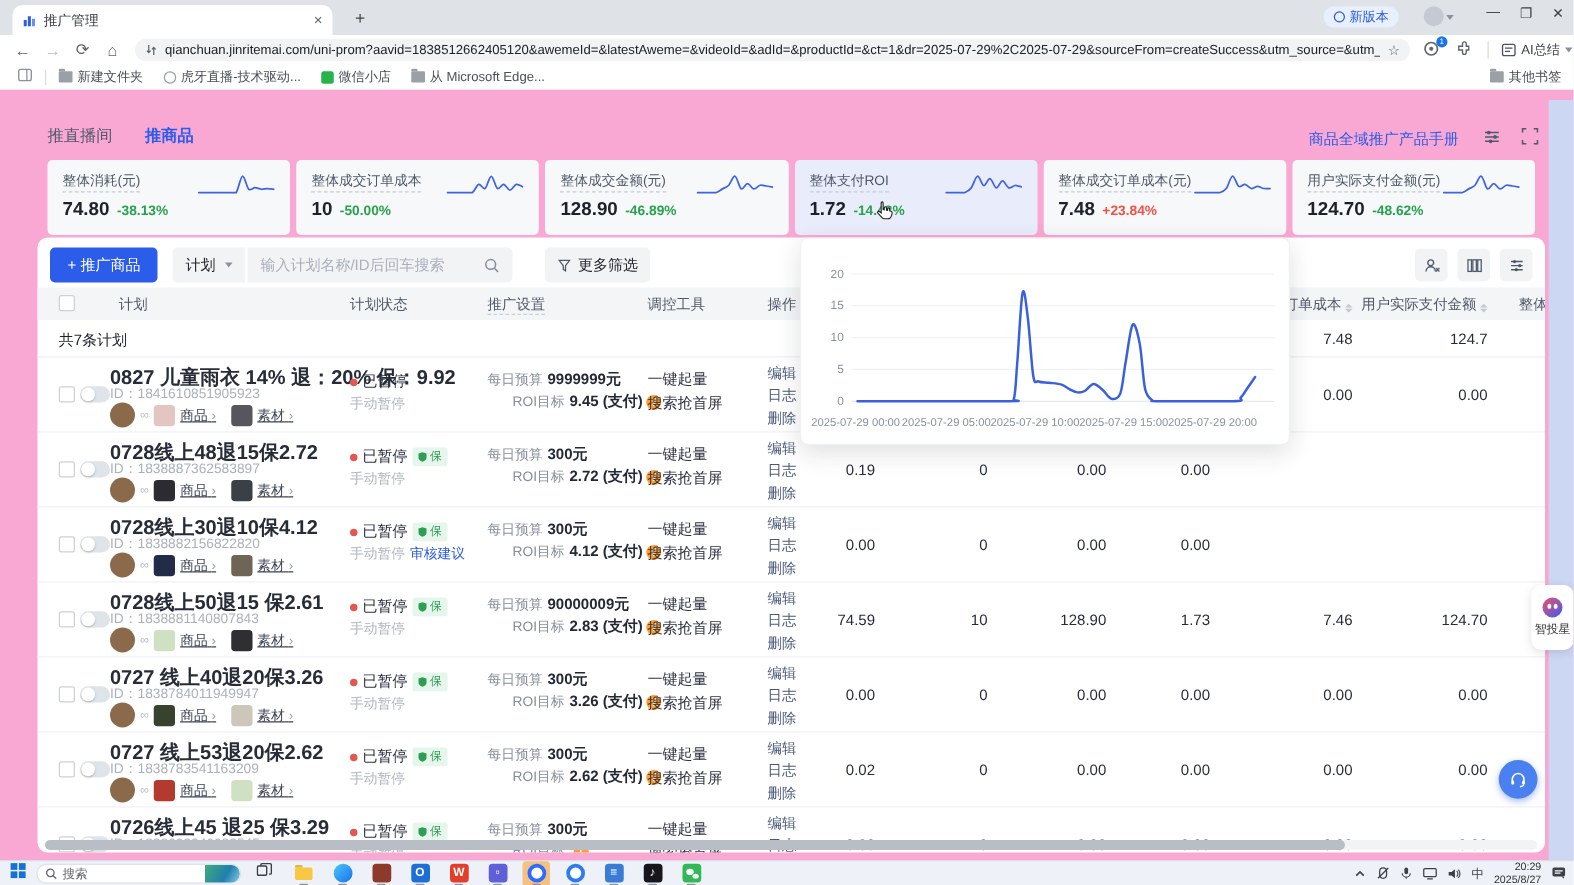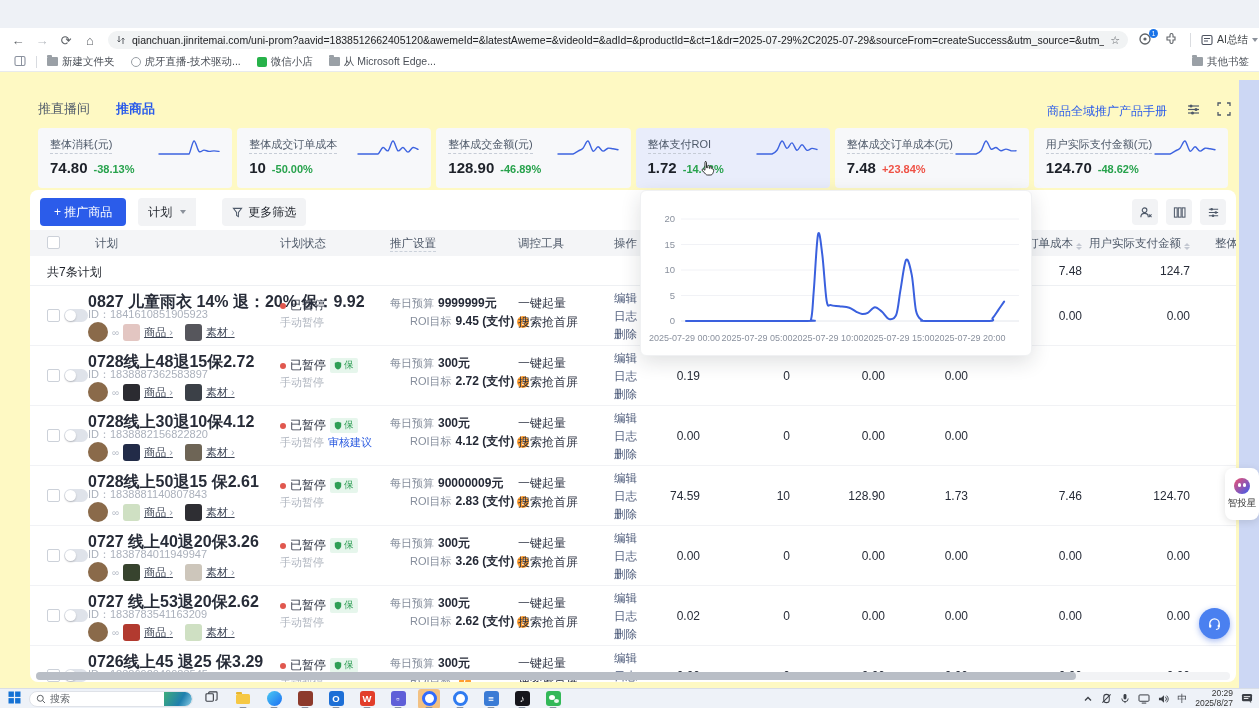--- a/index.html
+++ b/index.html
@@ -28,21 +28,21 @@
   .aibtn{margin-left:10px;display:flex;align-items:center;gap:4px;font-size:10.5px;color:#3c4043;}
   .bookmarks{position:absolute;top:52px;left:0;width:1259px;height:20px;background:#fff;border-bottom:1px solid #e8eaed;display:flex;align-items:center;font-size:10.5px;color:#4b5058;}
   .bmitem{display:flex;align-items:center;gap:4px;margin-right:16px;white-space:nowrap;}
   .bm-sep{width:1px;height:12px;background:#d8dbe0;margin:0 10px;}
   .folder{width:11px;height:9px;background:#9aa0a6;border-radius:1px;position:relative;display:inline-block;}
   .folder::before{content:"";position:absolute;top:-2px;left:0;width:5px;height:2px;background:#9aa0a6;border-radius:1px 1px 0 0;}
   .globe{width:10px;height:10px;border:1.2px solid #9aa0a6;border-radius:50%;display:inline-block;}
   .gsq{width:10px;height:10px;background:#27b24a;border-radius:2px;display:inline-block;}
   .otherbm{position:absolute;right:10px;display:flex;align-items:center;gap:4px;}
   
-  .page{position:absolute;top:72px;left:0;width:1259px;height:616px;background:#fef9c3;}
+  .page{position:absolute;top:72px;left:0;width:1259px;height:616px;background:#f9a8d4;}
   .ptabs{position:absolute;left:38px;top:28px;display:flex;gap:26px;font-size:13px;}
   .ptab{color:#4e5969;}
   .ptab.active{color:#2b5cea;font-weight:bold;}
   .manual{position:absolute;right:92px;top:31px;font-size:12px;color:#2b5cea;}
   .hdric{position:absolute;top:30px;color:#4e5969;}
   
   .stats{position:absolute;left:38px;top:56px;width:1190px;height:60px;display:flex;gap:5px;}
   .scard{flex:1;background:#f7f8fa;border-radius:4px;padding:9px 12px 7px;}
   .scard[data-active="true"]{background:#e9edfb;}
   .scard-top{display:flex;justify-content:space-between;align-items:flex-start;}
@@ -130,20 +130,43 @@
   .tray{margin-left:auto;display:flex;align-items:center;gap:8px;margin-right:6px;color:#3b3f46;}
   .trayic{display:flex;align-items:center;}
   .ime{font-size:10px;}
   .clock{font-size:8.5px;line-height:9.5px;text-align:right;color:#333;}
 </style>
 </head>
 <body>
 
 <div id="screen">
 
+  <div class="tabstrip">
+    <div class="tab">
+      <svg width="11" height="11" viewBox="0 0 11 11">
+          <rect x="1" y="5" width="2.4" height="5" fill="#2b5cea"></rect>
+          <rect x="4.3" y="2" width="2.4" height="8" fill="#2b5cea"></rect>
+          <rect x="7.6" y="4" width="2.4" height="6" fill="#6c8ff2"></rect>
+        </svg>
+      <span class="tab-title">推广管理</span>
+      <span class="tab-close">×</span>
+    </div>
+    <span class="newtab">+</span>
+    <span class="verbadge">
+        <i class="ring"></i>
+        <span>新版本</span>
+      </span>
+    <span class="chrome-avatar"></span>
+    <span style="position:absolute;right:96px;top:12px;" class="chev"></span>
+    <div class="winctl">
+      <span>—</span>
+      <span>❐</span>
+      <span>✕</span>
+    </div>
+  </div>
 
   <div class="toolbarrow">
     <span class="navic" style="margin-left:6px">←</span>
     <span class="navic dis">→</span>
     <span class="navic">⟳</span>
     <span class="navic">⌂</span>
     <div class="omnibox">
       <svg width="10" height="10" viewBox="0 0 10 10">
           <path d="M3 1 L3 7 M1.5 5.5 L3 7 L4.5 5.5" stroke="#5f6368" fill="none" stroke-width="1"></path>
           <path d="M7 9 L7 3 M5.5 4.5 L7 3 L8.5 4.5" stroke="#5f6368" fill="none" stroke-width="1"></path>
@@ -304,20 +327,27 @@
         </div>
 
     </div>
 
     <div class="panel">
       <div class="ptb">
         <button class="btn-blue">+ 推广商品</button>
         <div class="sel" style="margin-left:12px;border-radius:4px 0 0 4px;">
           <span>计划</span>
             <i class="chev"></i>
+        </div>
+        <div class="searchbox" style="margin-left:2px;">
+          <span>输入计划名称/ID后回车搜索</span>
+          <svg width="13" height="13" viewBox="0 0 14 14">
+              <circle cx="6" cy="6" r="4.2" fill="none" stroke="#868e9c" stroke-width="1.3"></circle>
+              <line x1="9.2" y1="9.2" x2="12.4" y2="12.4" stroke="#868e9c" stroke-width="1.3"></line>
+            </svg>
         </div>
         <div class="sel" style="margin-left:26px;gap:5px;">
           <svg width="11" height="11" viewBox="0 0 12 12">
               <path d="M1.5 1.5 H10.5 L7 6 V10.5 L5 9.2 V6 Z" fill="none" stroke="#4e5969" stroke-width="1.1"></path>
             </svg>
           <span>更多筛选</span>
         </div>
         <span style="margin-left:auto;display:flex;">
           <span class="iconbtn">
               <svg width="13" height="13" viewBox="0 0 14 14">

